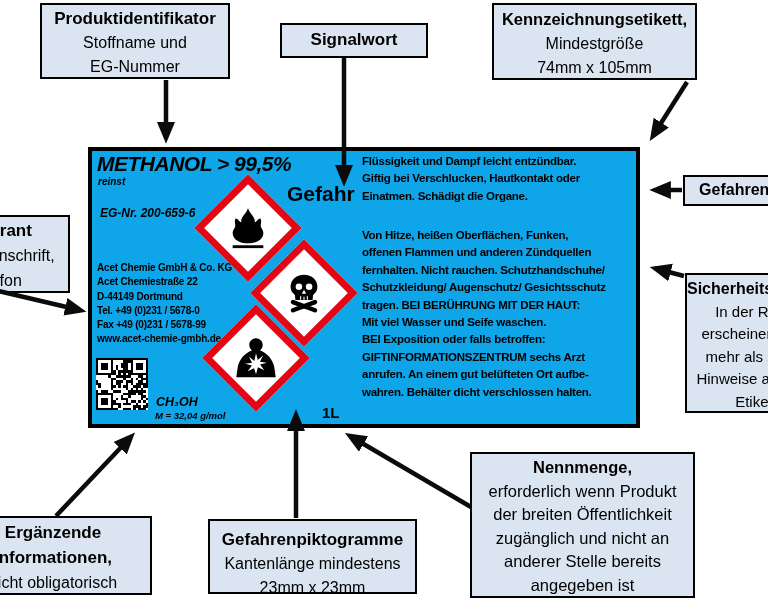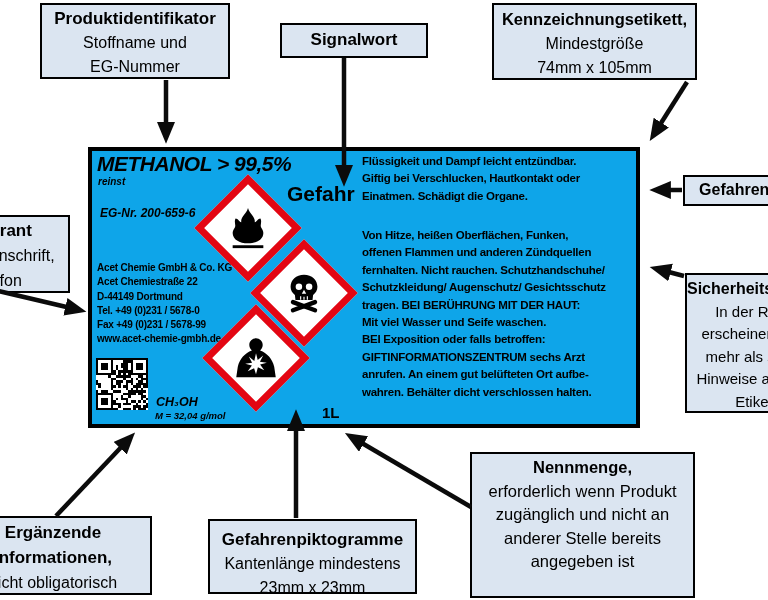--- a/index.html
+++ b/index.html
@@ -311,20 +311,21 @@
 
   <div class="box" style="left:208px;top:519px;width:209px;height:75px;font-size:16px;line-height:24px;padding-top:7px;">
     <div class="t" style="font-size:17px;">Gefahrenpiktogramme</div>
     <div>Kantenlänge mindestens</div>
     <div>23mm x 23mm</div>
   </div>
 
   <div class="box" style="left:470px;top:452px;width:225px;height:146px;font-size:16.5px;line-height:23.5px;padding-top:2px;">
     <div class="t">Nennmenge,</div>
     <div>erforderlich wenn Produkt</div>
+    <div>der breiten Öffentlichkeit</div>
     <div>zugänglich und nicht  an</div>
     <div>anderer Stelle  bereits</div>
     <div>angegeben ist</div>
   </div>
 
   <svg class="arrows" viewBox="0 0 768 600">
     <defs>
       <marker id="ah" markerWidth="5.2" markerHeight="4.4" refX="2.2" refY="2" orient="auto" markerUnits="strokeWidth">
         <path d="M0,0 L4.8,2 L0,4 Z" fill="#0b0b0b"></path>
       </marker>

